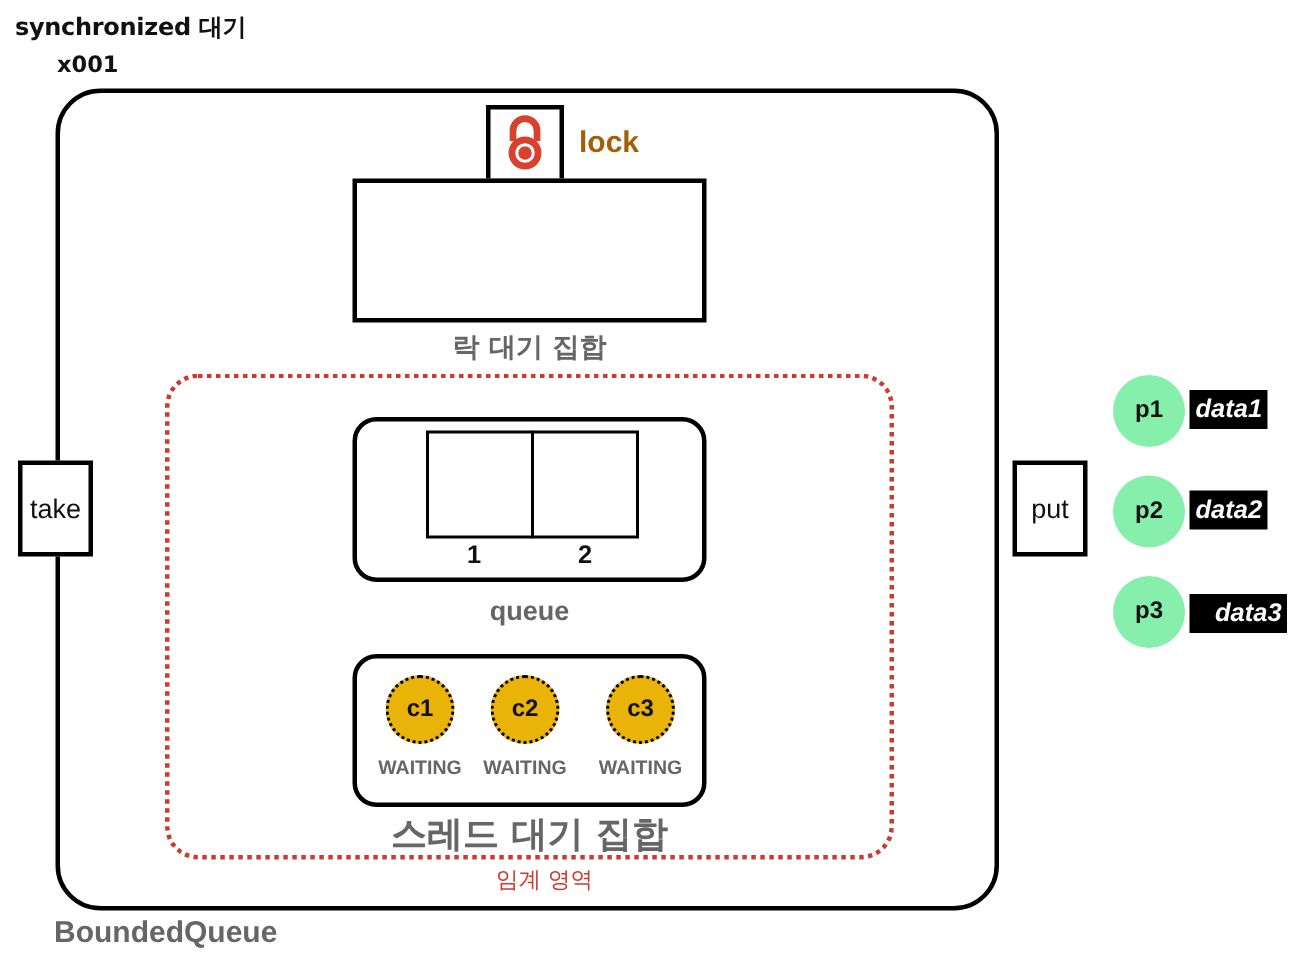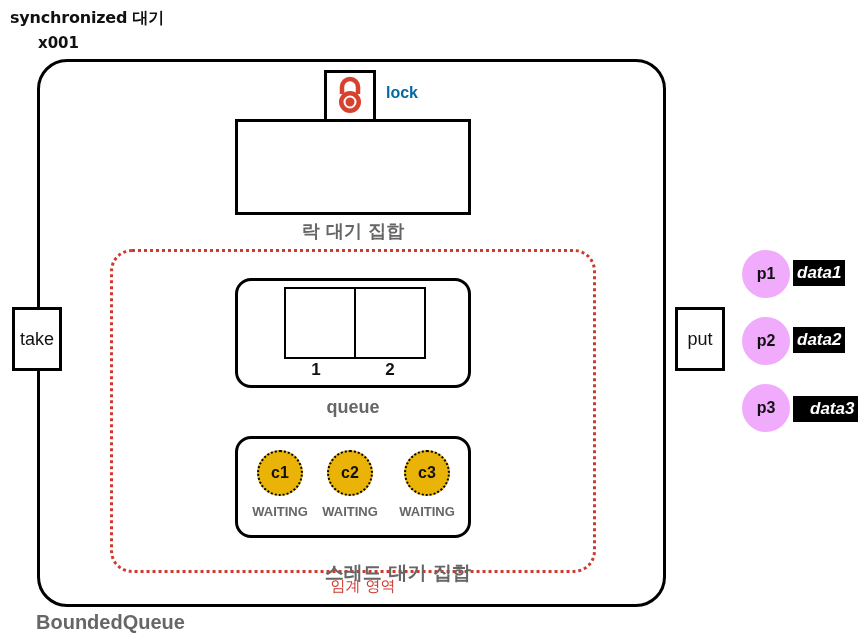--- a/index.html
+++ b/index.html
@@ -2,40 +2,40 @@
 <html><head>
 <meta charset="utf-8">
 <style>
   html, body { margin: 0; padding: 0; background: #ffffff; }
   body { width: 867px; height: 642px; position: relative; overflow: hidden; font-family: "Liberation Sans", "DejaVu Sans", sans-serif; }
   .abs { position: absolute; }
   .title { left: 10px; top: 8px; font-size: 16px; font-weight: bold; color: #111; font-family: "DejaVu Sans", sans-serif; letter-spacing: -0.2px; }
   .addr { left: 38px; top: 34px; font-size: 15px; font-weight: bold; color: #111; font-family: "DejaVu Sans", sans-serif; }
   .outer { left: 37px; top: 59px; width: 629px; height: 548px; border: 3px solid #000; border-radius: 30px; box-sizing: border-box; background: #fff; }
   .lockbox { left: 324px; top: 70px; width: 52px; height: 52px; border: 3px solid #000; box-sizing: border-box; background: #fff; }
-  .lock-label { left: 386px; top: 84px; font-size: 16px; font-weight: bold; color: #0369a1; }
+  .lock-label { left: 386px; top: 84px; font-size: 20px; font-weight: bold; color: #a16207; }
   .entry-set { left: 235px; top: 119px; width: 236px; height: 96px; border: 3px solid #000; box-sizing: border-box; background: #fff; }
   .entry-label { left: 235px; top: 219px; width: 236px; text-align: center; font-size: 18px; font-weight: bold; color: #666; font-family: "DejaVu Sans", sans-serif; }
   .critical { left: 110px; top: 249px; width: 486px; height: 324px; border: 3px dotted #cc3b2f; border-radius: 22px; box-sizing: border-box; }
   .critical-label { left: 120px; top: 577px; width: 486px; text-align: center; font-size: 15px; color: #cc3b2f; font-family: "DejaVu Sans", sans-serif; }
   .queue-box { left: 235px; top: 278px; width: 236px; height: 110px; border: 3px solid #000; border-radius: 16px; box-sizing: border-box; background: #fff; }
   .slot { top: 287px; height: 72px; width: 72px; border: 2px solid #000; box-sizing: border-box; background: #fff; }
   .slot1 { left: 284px; }
   .slot2 { left: 354px; width: 72px; }
   .slot-num { top: 360px; font-size: 17px; font-weight: bold; color: #111; width: 70px; text-align: center; }
   .queue-label { left: 235px; top: 397px; width: 236px; text-align: center; font-size: 18px; font-weight: bold; color: #666; }
   .wait-box { left: 235px; top: 436px; width: 236px; height: 102px; border: 3px solid #000; border-radius: 16px; box-sizing: border-box; background: #fff; }
   .thread { width: 46px; height: 46px; border-radius: 50%; background: #eab308; border: 2px dotted #000; box-sizing: border-box; display: flex; align-items: center; justify-content: center; font-size: 16px; font-weight: bold; color: #111; top: 450px; }
   .waiting { top: 504px; font-size: 13px; font-weight: bold; color: #666; width: 70px; text-align: center; }
-  .wait-set-label { left: 235px; top: 540px; width: 236px; text-align: right; font-size: 19px; font-weight: bold; color: #666; font-family: "DejaVu Sans", sans-serif; margin-top: 20px; }
+  .wait-set-label { left: 235px; top: 540px; width: 236px; text-align: center; font-size: 24px; font-weight: bold; color: #666; font-family: "DejaVu Sans", sans-serif; }
   .method { width: 50px; height: 64px; border: 3px solid #000; box-sizing: border-box; background: #fff; display: flex; align-items: center; justify-content: center; font-size: 18px; color: #111; top: 307px; }
   .take { left: 12px; }
   .put { left: 643px; margin-left: 32px; }
   .class-label { left: 36px; top: 611px; font-size: 20px; font-weight: bold; color: #666; }
-  .producer { width: 48px; height: 48px; border-radius: 50%; background: #f0abfc; display: flex; align-items: center; justify-content: center; font-size: 16px; font-weight: bold; color: #111; left: 742px; }
+  .producer { width: 48px; height: 48px; border-radius: 50%; background: #86efac; display: flex; align-items: center; justify-content: center; font-size: 16px; font-weight: bold; color: #111; left: 742px; }
   .data-tag { left: 793px; background: #000; color: #fff; font-size: 17px; font-weight: bold; padding: 0 4px; height: 26px; line-height: 26px; font-style: italic; }
 </style>
 </head>
 <body>
 
 <div class="abs title">synchronized 대기</div>
 <div class="abs addr">x001</div>
 
 <div class="abs outer"></div>
 

